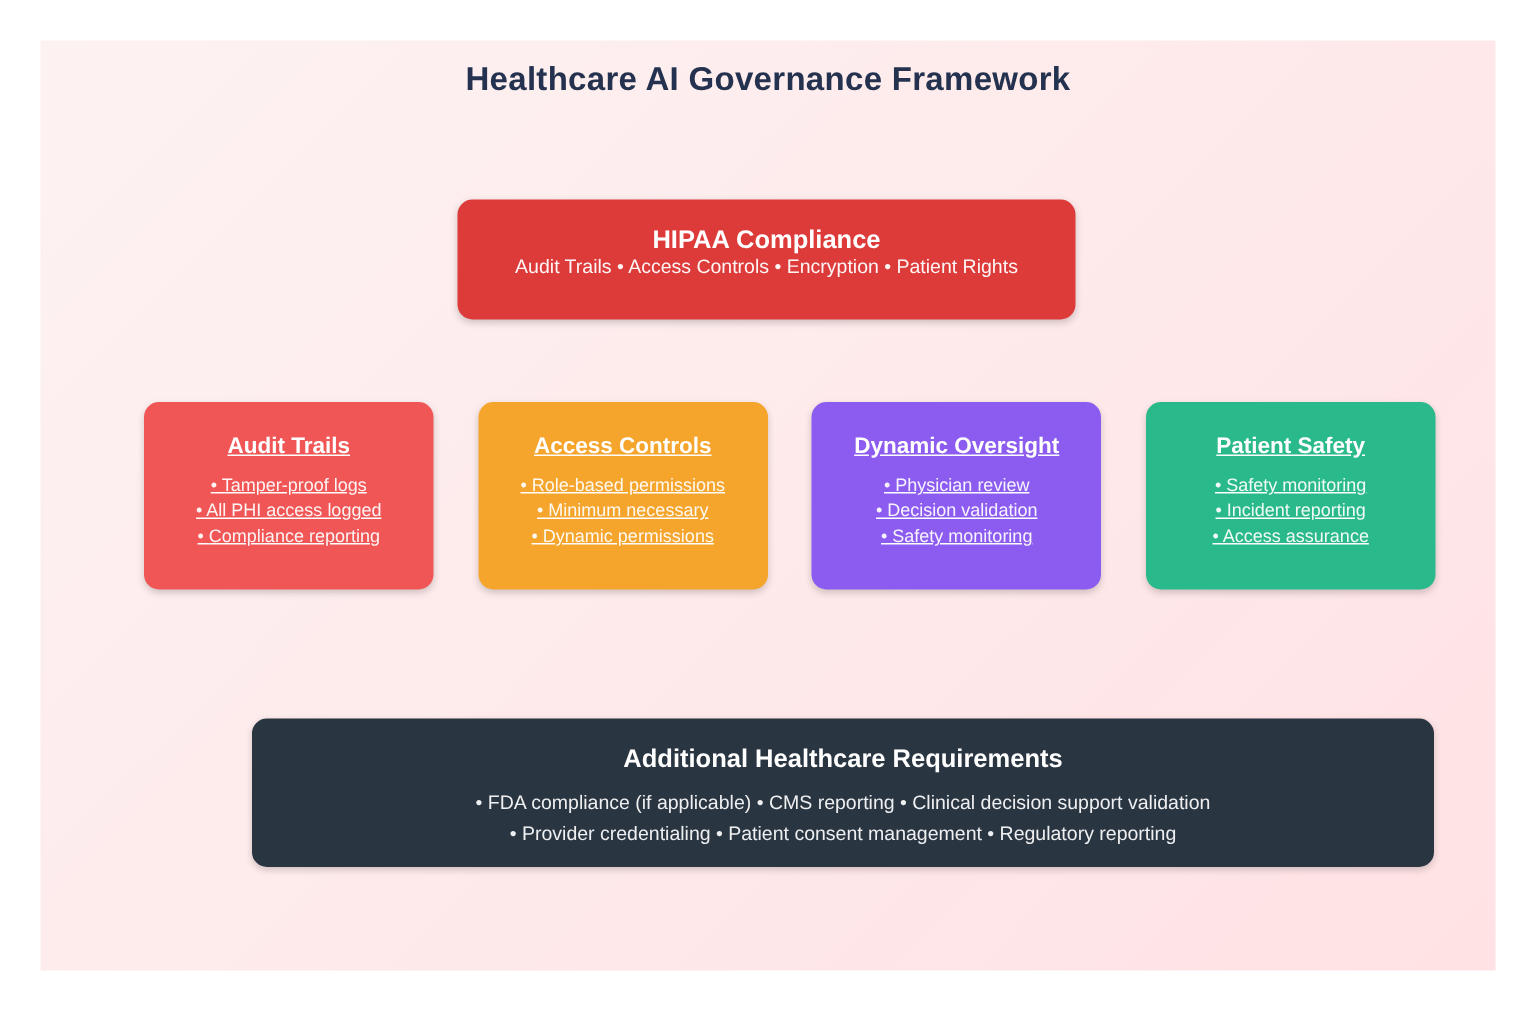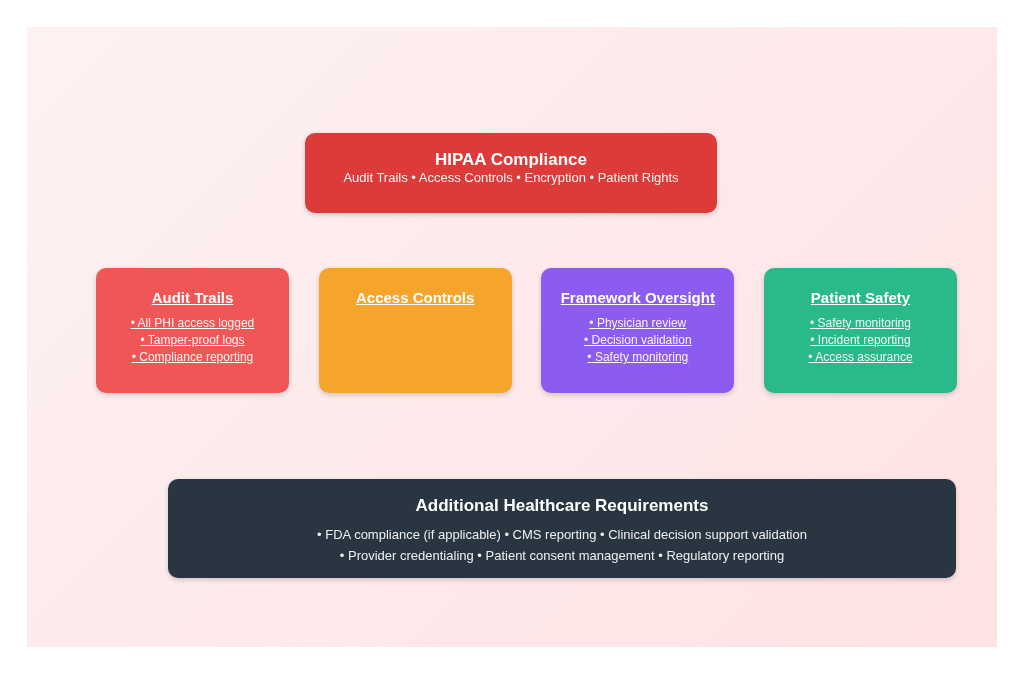--- a/index.html
+++ b/index.html
@@ -75,43 +75,49 @@
     font-size: 13px;
     line-height: 21px;
     color: rgba(255,255,255,0.92);
   }
 </style>
 </head>
 <body>
 
 <div class="canvas">
 
+  <div class="title">Healthcare AI Governance Framework</div>
 
   <div class="box hipaa" style="background: rgb(221, 58, 58);">
     <div class="box-title lg">HIPAA Compliance</div>
     <div class="box-subtitle">Audit Trails • Access Controls • Encryption • Patient Rights</div>
   </div>
 
   <div class="pillar-row">
 
     <div class="box pillar" style="background: rgb(240, 86, 86);">
       <div class="box-title">Audit Trails</div>
       <div class="items">
+        <div class="item">• Tamper-proof logs</div>
         <div class="item">• All PHI access logged</div>
-        <div class="item">• Tamper-proof logs</div>
         <div class="item">• Compliance reporting</div>
       </div>
     </div>
 
     <div class="box pillar" style="background: rgb(245, 164, 44);">
       <div class="box-title">Access Controls</div>
+      <div class="items">
+        <div class="item">• Role-based permissions</div>
+        <div class="item">• Minimum necessary</div>
+        <div class="item">• Dynamic permissions</div>
+      </div>
     </div>
 
     <div class="box pillar" style="background: rgb(140, 92, 240);">
-      <div class="box-title">Framework Oversight</div>
+      <div class="box-title">Dynamic Oversight</div>
       <div class="items">
         <div class="item">• Physician review</div>
         <div class="item">• Decision validation</div>
         <div class="item">• Safety monitoring</div>
       </div>
     </div>
 
     <div class="box pillar" style="background: rgb(42, 185, 138);">
       <div class="box-title">Patient Safety</div>
       <div class="items">

